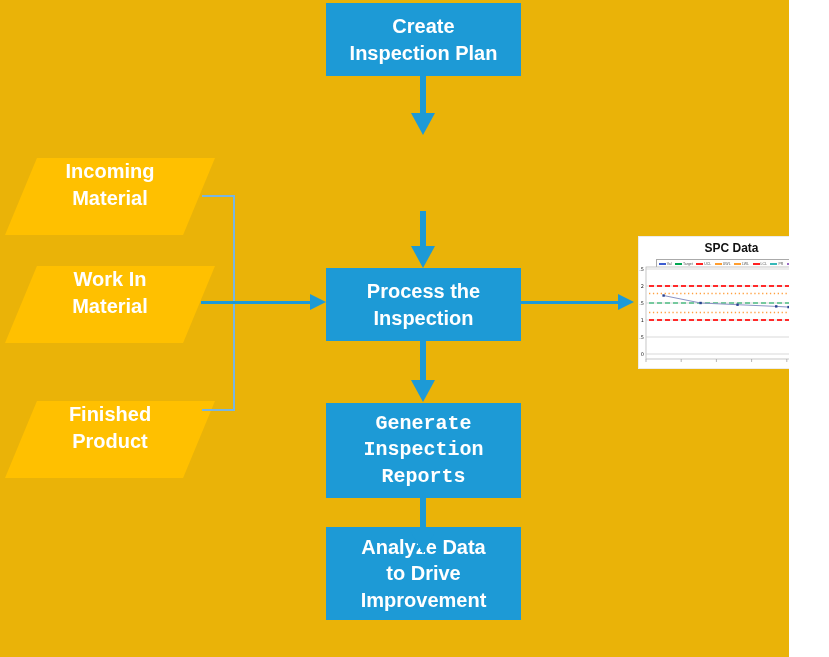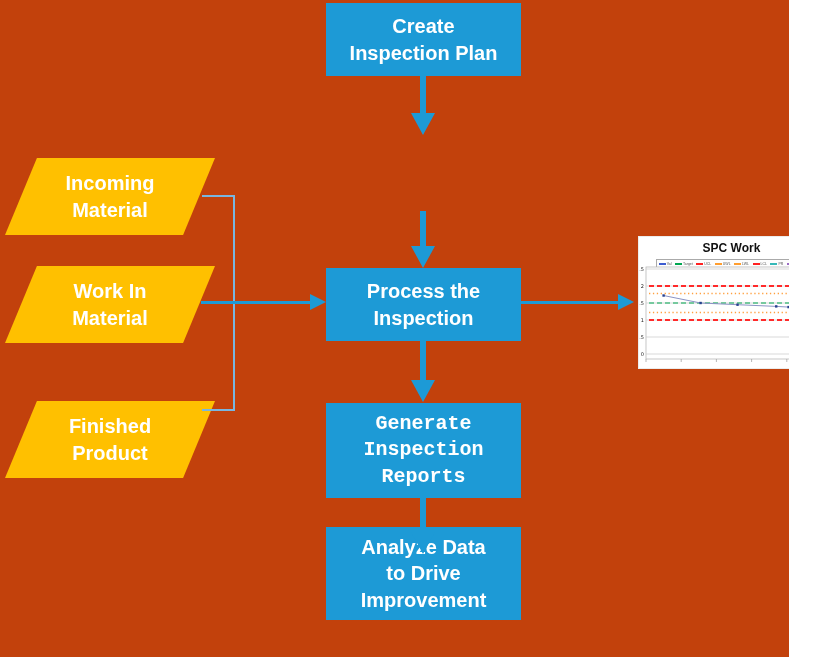--- a/index.html
+++ b/index.html
@@ -1,17 +1,17 @@
 <!DOCTYPE html>
 <html><head>
 <meta charset="utf-8">
 <style>
   html,body{margin:0;padding:0;background:#ffffff;}
   .canvas{
-    position:relative;width:789px;height:657px;background:#c2410c;overflow:hidden;
+    position:relative;width:789px;height:657px;background:#eab308;overflow:hidden;
     font-family:"Liberation Sans", sans-serif;
   }
   
   .flow-box{
     position:absolute;left:326px;width:195px;
     background:#1d9ad6;color:#ffffff;
     display:flex;align-items:center;justify-content:center;text-align:center;
     font-weight:700;font-size:20px;line-height:1.33;white-space:pre-line;
   }
   .b1{top:3px;height:73px;}
@@ -24,21 +24,21 @@
   .s1{top:76px;height:38px;} .s2{top:211px;height:36px;}
   .s3{top:341px;height:40px;} .s4{top:498px;height:35px;}
   .vhead{position:absolute;left:411px;width:0;height:0;
     border-left:12px solid transparent;border-right:12px solid transparent;
     border-top:22px solid #1d9ad6;}
   .h1{top:113px;} .h2{top:246px;} .h3{top:380px;} .h4{top:532px;}
   
   .para{
     position:absolute;left:5px;width:210px;height:77px;background:#ffc000;
     clip-path:polygon(15.2% 0%, 100% 0%, 84.8% 100%, 0% 100%);
-    display:flex;align-items:center;justify-content:center;text-align:center;
+    display:flex;justify-content:center;text-align:center;
     color:#ffffff;font-weight:700;font-size:20px;line-height:1.33;white-space:pre-line;
   }
   .p1{top:158px;} .p2{top:266px;} .p3{top:401px;}
   
   .bline{position:absolute;background:#79b6e0;}
   .br-top{left:202px;top:195px;width:33px;height:2px;}
   .br-v{left:233px;top:195px;width:2px;height:216px;}
   .br-bot{left:202px;top:409px;width:33px;height:2px;}
   
   .hline{position:absolute;height:3px;background:#1d9ad6;top:301px;}
@@ -119,21 +119,21 @@
   <div class="bline br-v"></div>
   <div class="bline br-bot"></div>
 
   <div class="hline main-line"></div>
   <div class="hhead main-head"></div>
 
   <div class="hline right-line"></div>
   <div class="hhead right-head"></div>
 
   <div class="spc">
-    <div class="spc-title">SPC Work</div>
+    <div class="spc-title">SPC Data</div>
     <div class="spc-legend" id="spc-legend">
         <span class="leg-item">
           <span class="leg-line" style="border-top-color: rgb(59, 91, 208);"></span>
           <span class="leg-label">Val</span>
         </span>
         <span class="leg-item">
           <span class="leg-line" style="border-top-color: rgb(0, 166, 80);"></span>
           <span class="leg-label">Target</span>
         </span>
         <span class="leg-item">

